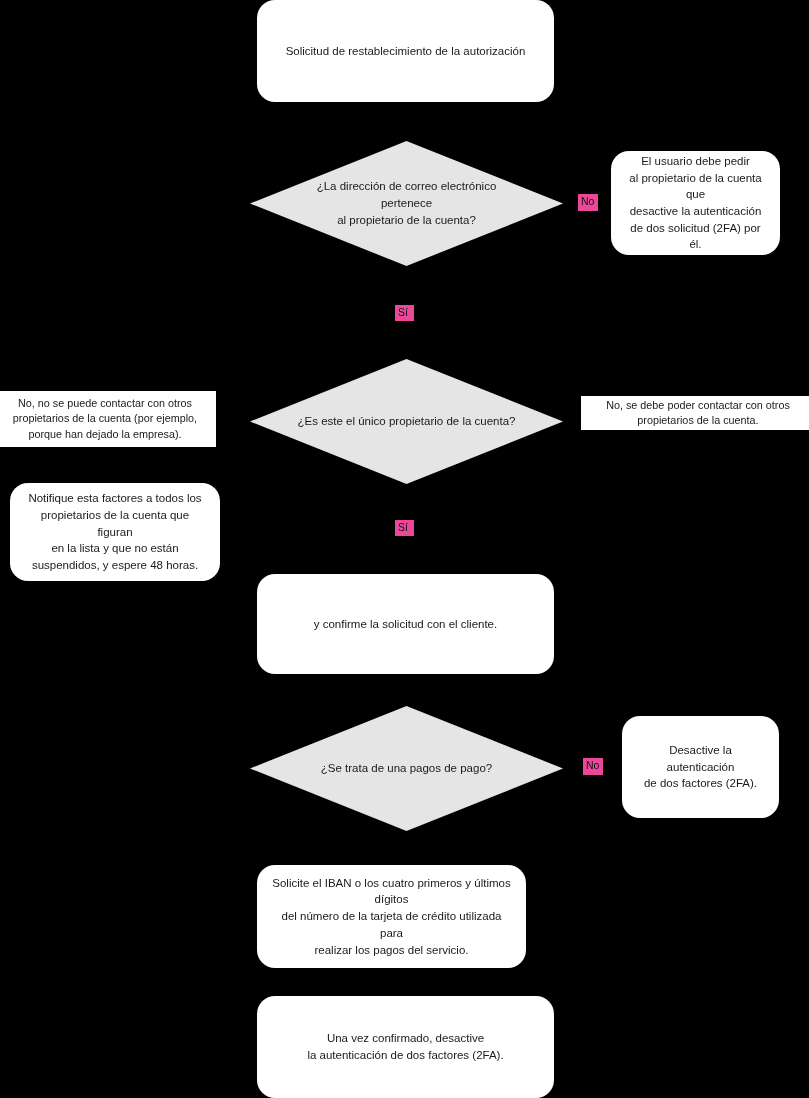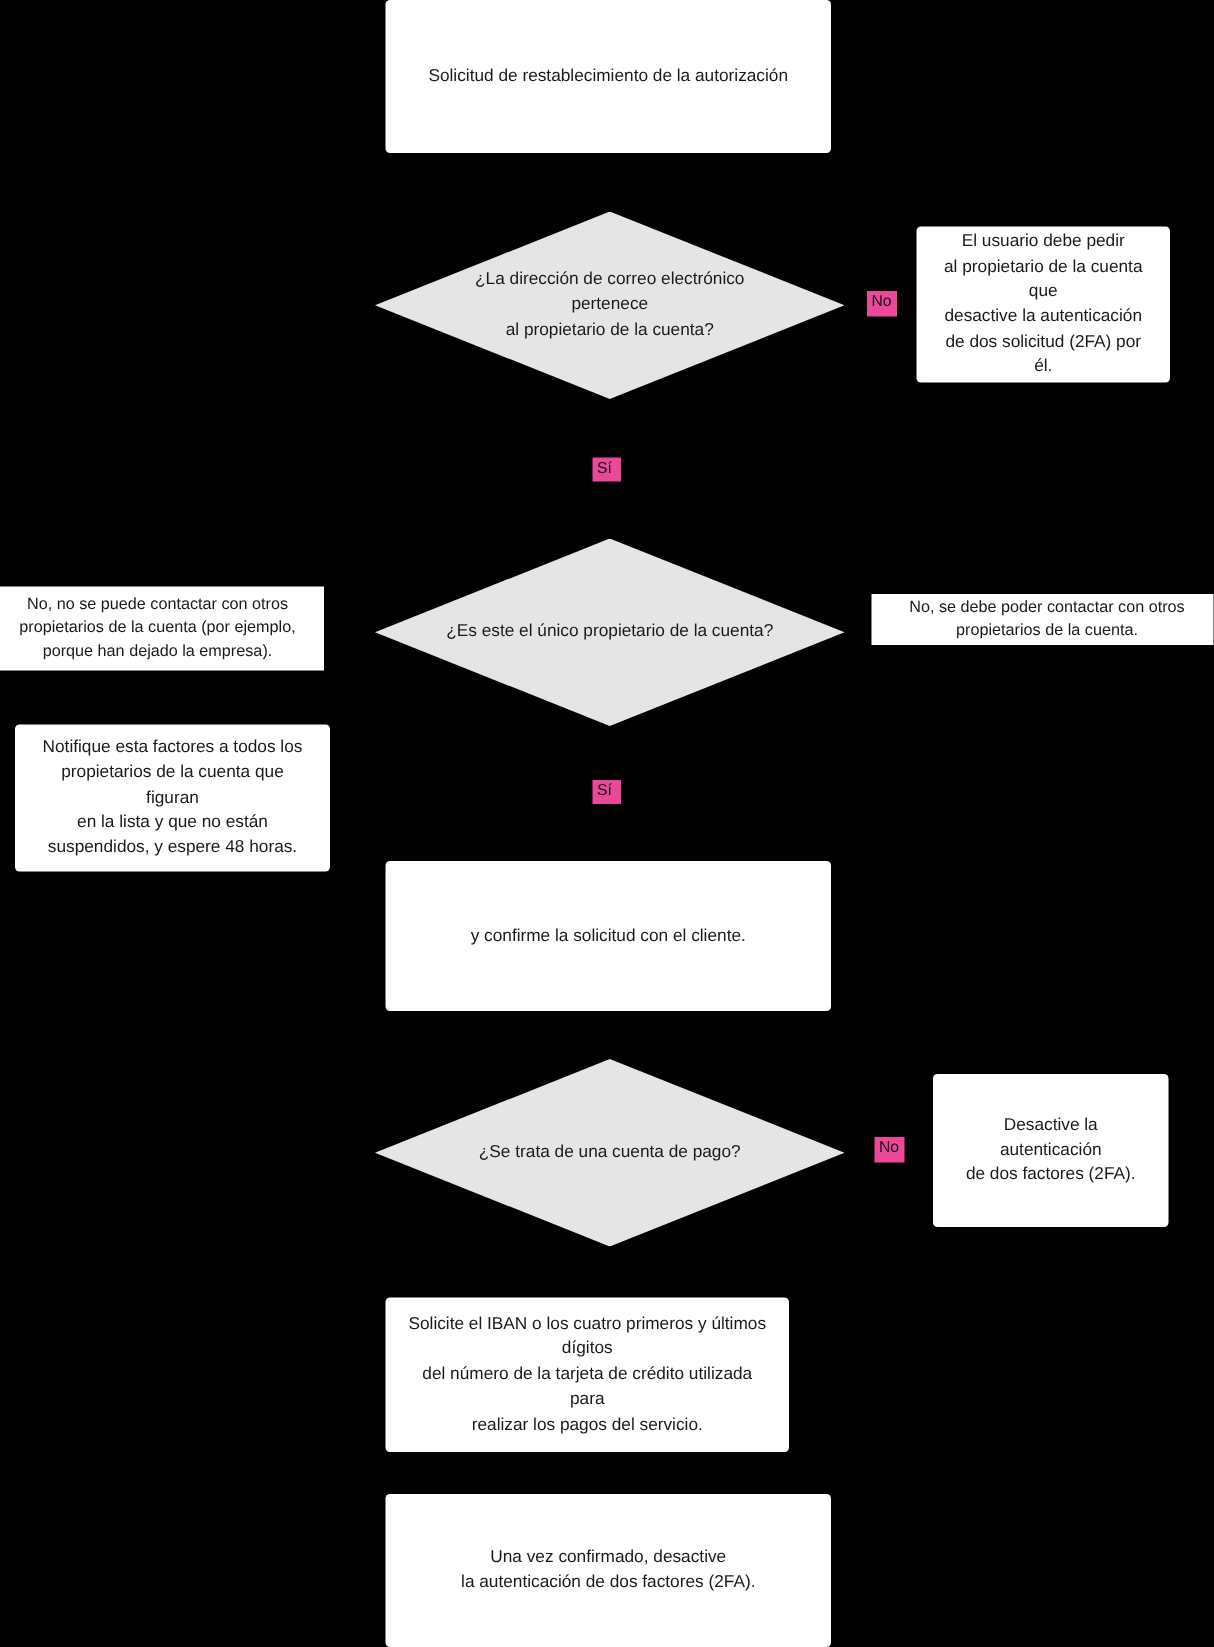--- a/index.html
+++ b/index.html
@@ -23,21 +23,21 @@
     display: flex;
     align-items: center;
     justify-content: center;
     text-align: center;
     color: #1a1a1a;
   }
 
   
   .process {
     background: #ffffff;
-    border-radius: 3px;
+    border-radius: 18px;
     font-size: 11.5px;
     line-height: 1.45;
     padding: 6px 14px;
   }
 
   
   .decision {
     background: #e5e5e5;
     clip-path: polygon(50% 0%, 100% 50%, 50% 100%, 0% 50%);
     font-size: 11.5px;
@@ -148,21 +148,21 @@
 <div class="edge-label" style="left:395px; top:520px; width:19px; height:16px;">Sí</div>
 
 <div class="node process" style="left:257px; top:574px; width:297px; height:100px;">
   <div>
     <div>y confirme la solicitud con el cliente.</div>
   </div>
 </div>
 
 <div class="node decision" style="left:250px; top:706px; width:313px; height:125px;">
   <div class="dtext" style="max-width:70%;">
-    <div>¿Se trata de una cuenta de pago?</div>
+    <div>¿Se trata de una pagos de pago?</div>
   </div>
 </div>
 
 <div class="edge-label" style="left:583px; top:758px; width:20px; height:17px;">No</div>
 
 <div class="node process" style="left:622px; top:716px; width:157px; height:102px;">
   <div>
     <div>Desactive la autenticación</div>
     <div>de dos factores (2FA).</div>
   </div>

